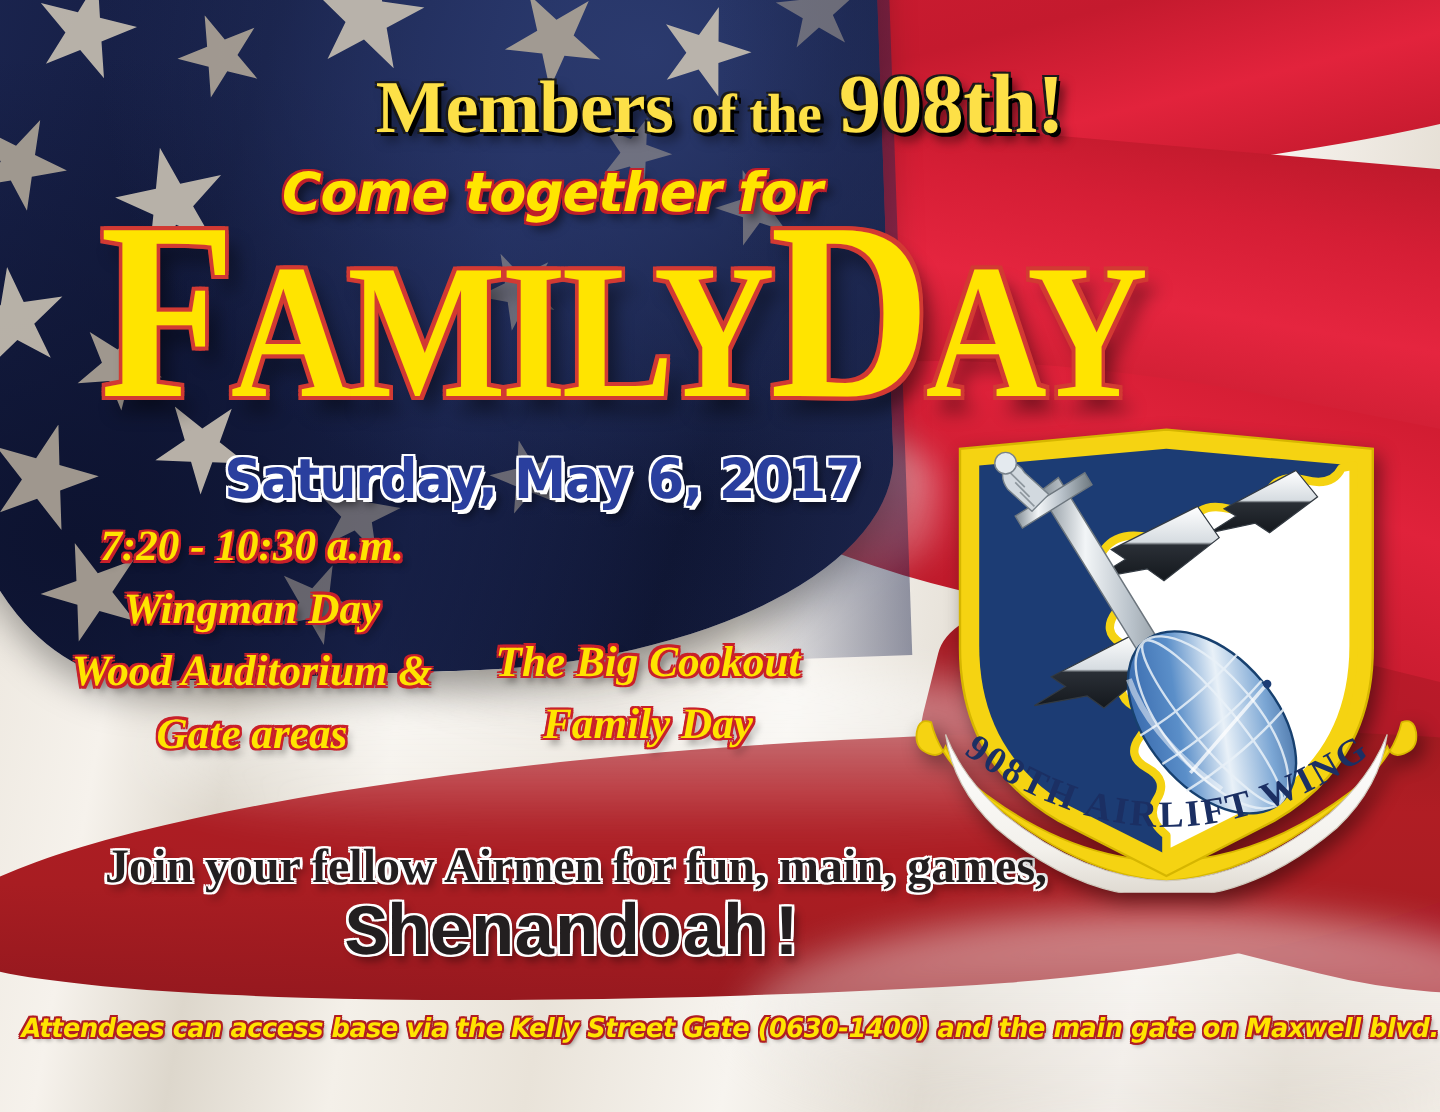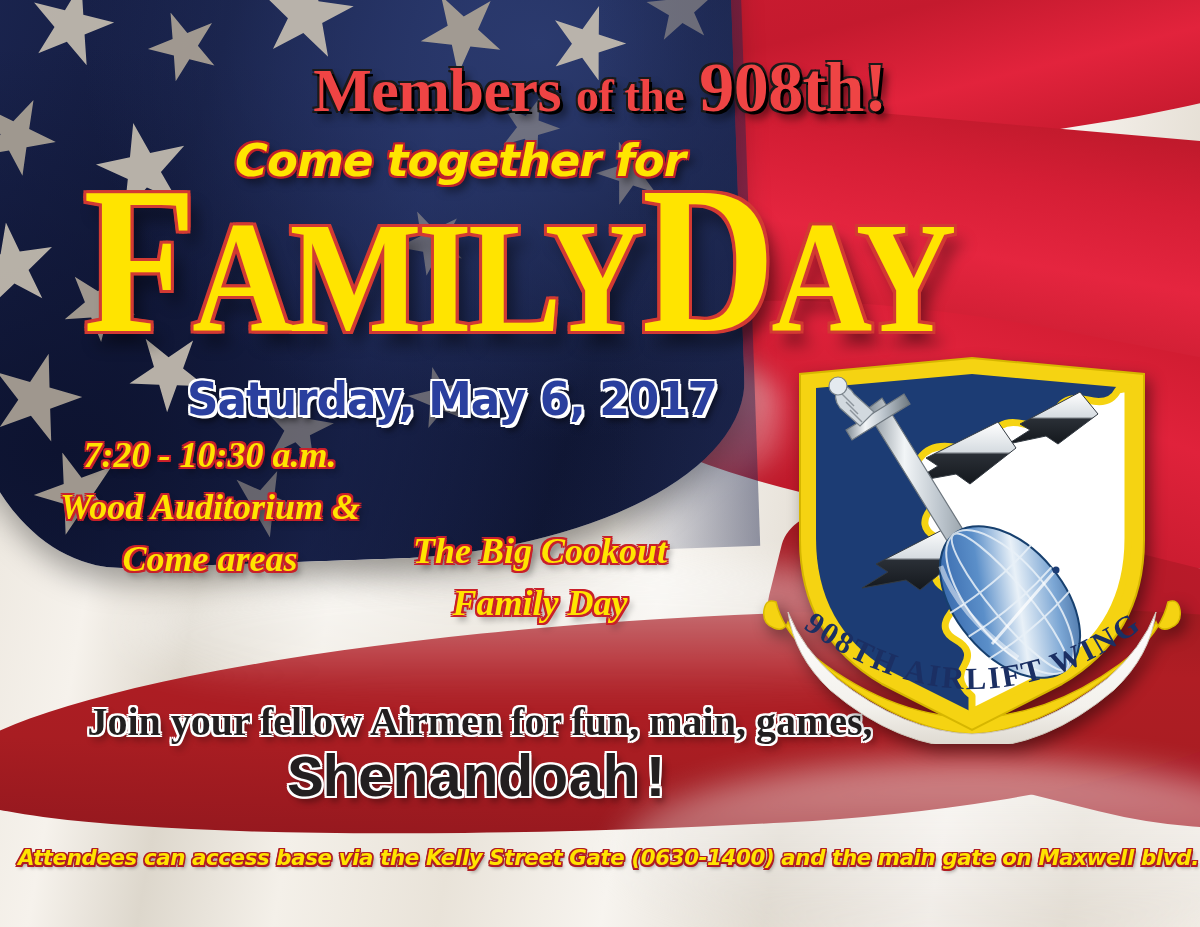--- a/index.html
+++ b/index.html
@@ -99,21 +99,21 @@
   .star.dim{opacity:.55;}
   .star.bright{background:#c6beb1;}
 
   
   .tx{position:absolute;white-space:nowrap;}
 
   
   #hdr{
     left:0;width:1200px;top:48px;text-align:center;
     font-family:"Liberation Serif", serif;
-    font-weight:700;color:#ef4444;
+    font-weight:700;color:#fde047;
     font-size:62px;letter-spacing:-.5px;
     text-shadow:
       3px 3px 0 #000, -2px -2px 0 #1b1b1b, 2px -2px 0 #1b1b1b, -2px 2px 0 #1b1b1b,
       6px 7px 9px rgba(0,0,0,.6);
   }
   #hdr .small{font-size:46px;}
   #hdr .big{font-size:70px;}
 
   
   #sub{
@@ -265,22 +265,23 @@
   <div class="tx" id="sub">Come together for</div>
 
   <div class="tx" id="famday">
     <span class="cap">F</span><span class="sc">AMILY</span><span class="cap">D</span><span class="sc">AY</span>
   </div>
 
   <div class="tx" id="date">Saturday, May 6, 2017</div>
 
   <div class="tx sched" id="sched-left">
     <div>7:20 - 10:30 a.m.</div>
+    <div>Wingman Day</div>
     <div>Wood Auditorium &amp;</div>
-    <div>Come areas</div>
+    <div>Gate areas</div>
   </div>
 
   <div class="tx sched" id="sched-right">
     <div>The Big Cookout</div>
     <div>Family  Day</div>
   </div>
 
   <div class="tx" id="body-copy">
     <span class="band">Join your fellow Airmen for fun, main, games,</span>
     <span class="headliner">Shenandoah!</span>

